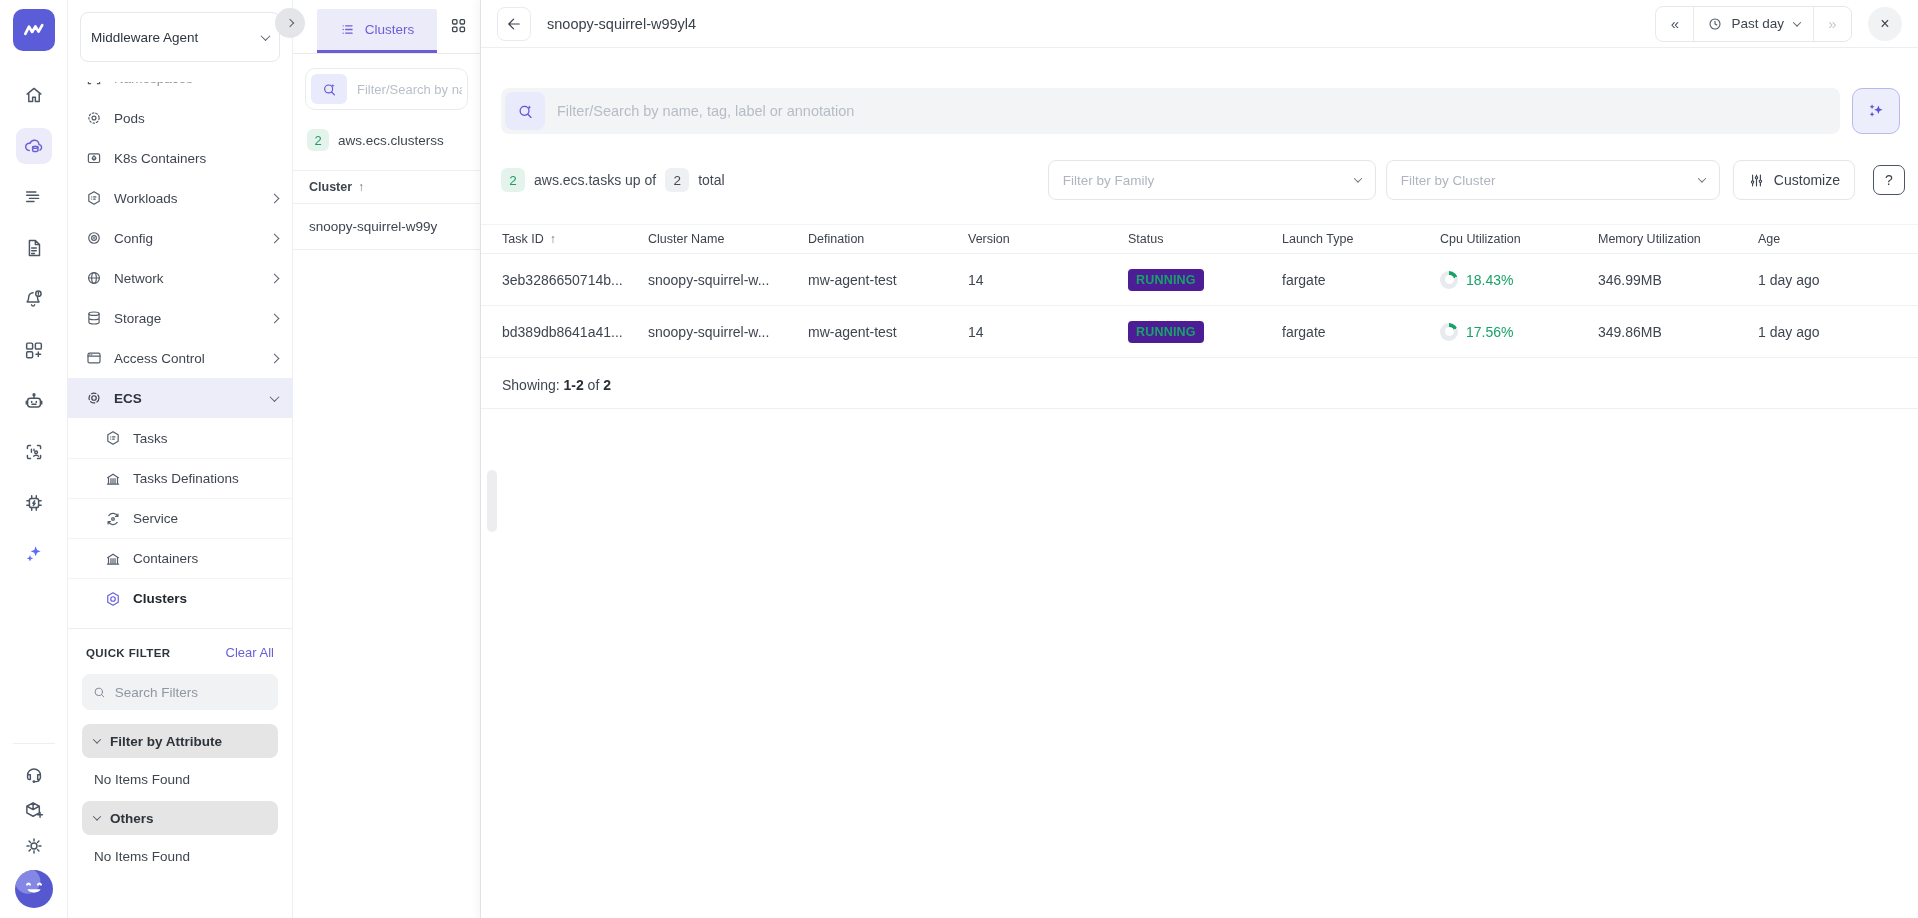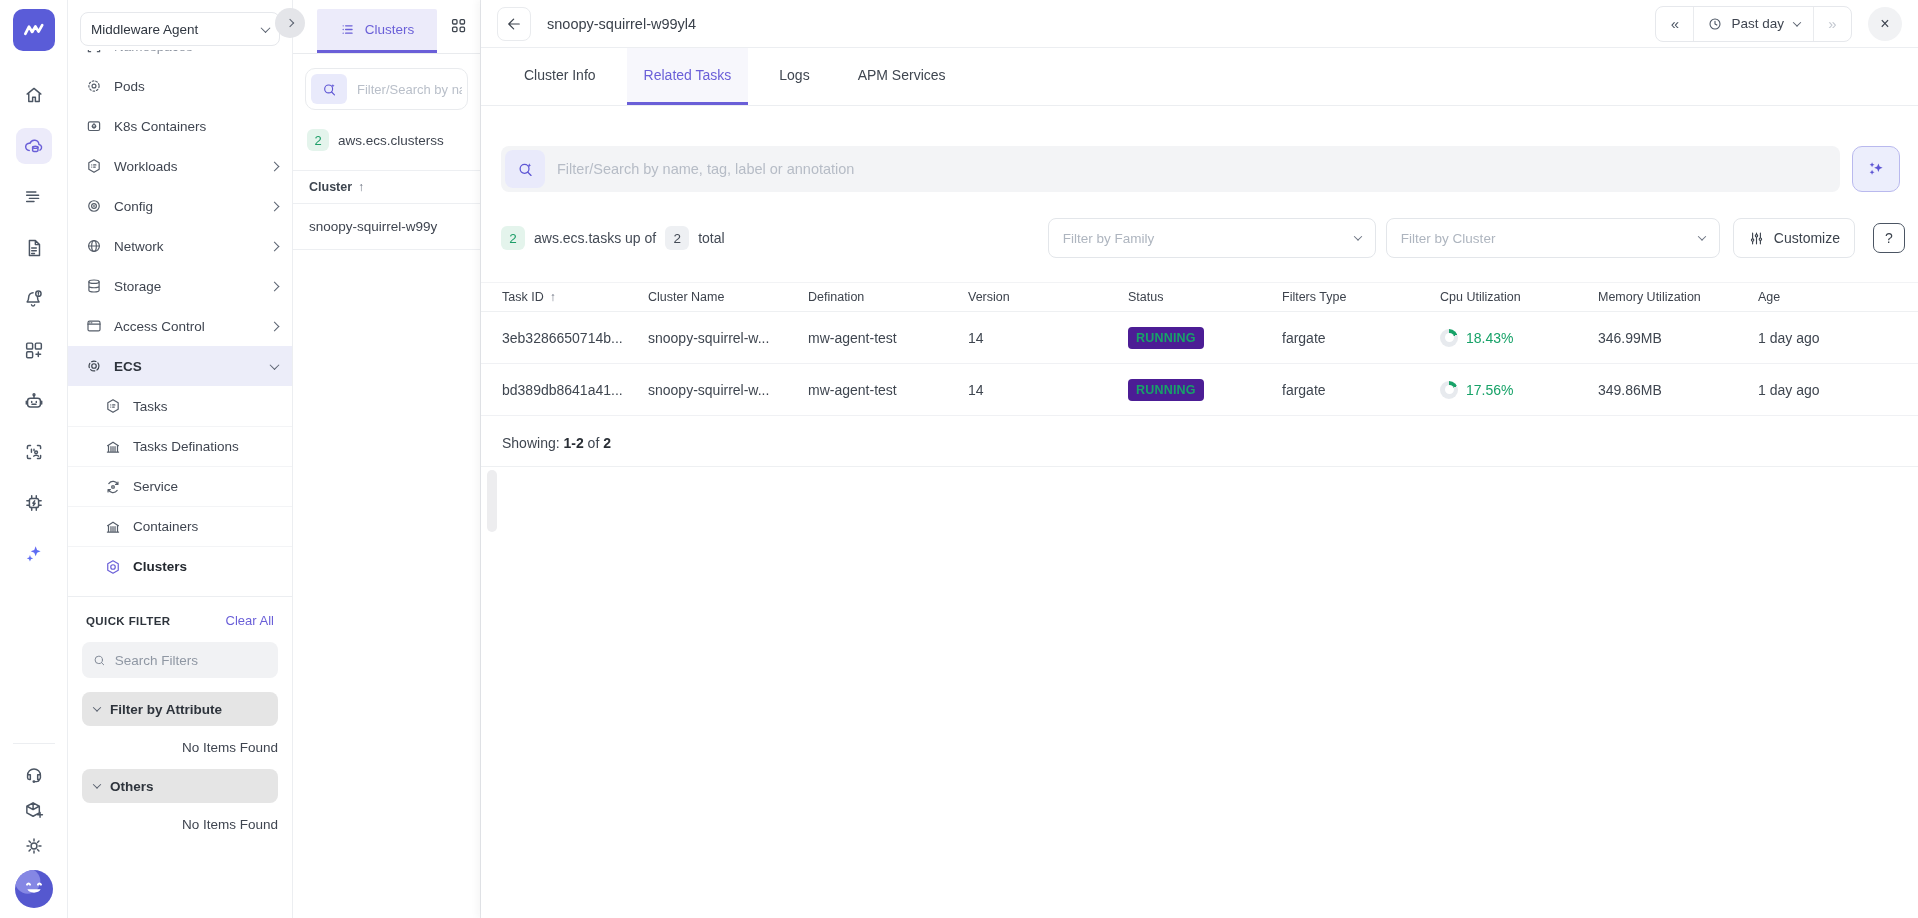--- a/index.html
+++ b/index.html
@@ -20,21 +20,21 @@
   .rail-btn.active { background:#ecebfa; color:#6a5fd8; }
   .rail-btn svg { width:22px; height:22px; }
   .rail-bottom { margin-top:auto; display:flex; flex-direction:column; align-items:center; padding-bottom:10px; }
   .rail-sep { width:42px; height:1px; background:#eceef1; margin-bottom:12px; }
   .avatar { width:38px; height:38px; border-radius:50%; background:#5558cf; overflow:hidden;
     display:flex; align-items:center; justify-content:center; margin-top:6px; }
 
   
   .sidebar { width:225px; height:100%; background:#fff; border-right:1px solid #eceef1;
     display:flex; flex-direction:column; flex-shrink:0; }
-  .ws-select { margin:12px 12px 0 12px; height:34px; border:1px solid #e6e8ec; border-radius:8px;
+  .ws-select { margin:12px 12px 16px 12px; height:50px; border:1px solid #e6e8ec; border-radius:8px;
     display:flex; align-items:center; padding:0 10px; font-size:13.5px; color:#2f3640; cursor:pointer; }
   .ws-select .lbl { flex:1; white-space:nowrap; overflow:hidden; }
   .chev { width:7px; height:7px; border-right:1.6px solid #5a6270; border-bottom:1.6px solid #5a6270;
     display:inline-block; flex-shrink:0; }
   .chev.down { transform:rotate(45deg) translate(-1px,-1px); }
   .chev.right { transform:rotate(-45deg); }
   .nav-scroll { overflow:hidden; margin-top:4px; }
   .nav-item { height:40px; display:flex; align-items:center; gap:11px; padding:0 14px 0 17px;
     font-size:13.5px; color:#3f4550; cursor:pointer; }
   .nav-item svg { width:18px; height:18px; color:#555d69; flex-shrink:0; }
@@ -54,21 +54,21 @@
   .qf-clear { font-size:13px; color:#6a5fd8; cursor:pointer; }
   .qf-search { margin-top:14px; height:36px; background:#f1f2f4; border-radius:8px; display:flex;
     align-items:center; padding:0 10px; gap:8px; color:#7f8794; }
   .qf-search svg { width:17px; height:17px; }
   .qf-search input { border:none; outline:none; background:transparent; font-size:13.5px;
     color:#3f4550; width:100%; font-family:inherit; }
   .qf-search input::placeholder { color:#8f97a3; }
   .qf-group { margin-top:14px; height:34px; background:#e5e5e5; border-radius:8px; display:flex;
     align-items:center; gap:10px; padding:0 12px; font-size:13.5px; font-weight:bold; color:#2e343c; cursor:pointer; }
   .qf-group .chev { width:6px; height:6px; }
-  .qf-empty { margin:14px 0 2px 12px; font-size:13.5px; color:#3f4550;text-align:right; }
+  .qf-empty { margin:14px 0 2px 12px; font-size:13.5px; color:#3f4550; }
 
   
   .list-panel { width:188px; height:100%; background:#fff; border-right:1px solid #e7e9ed;
     position:relative; flex-shrink:0; }
   .collapse-btn { position:absolute; left:-18px; top:8px; width:30px; height:30px; border-radius:50%;
     background:#e4e5e9; border:none; color:#4b5563; display:flex; align-items:center; justify-content:center;
     cursor:pointer; z-index:5; }
   .lp-tabbar { height:54px; border-bottom:1px solid #e9ebee; display:flex; align-items:flex-end; position:relative; }
   .lp-tab { margin-left:24px; width:120px; height:44px; background:#ecebfa; border-bottom:3px solid #6a5fd8;
     display:flex; align-items:center; justify-content:center; gap:8px; color:#6a5fd8; font-size:13.5px;
@@ -476,26 +476,20 @@
               </svg>
             <span>Past day</span>
             <span class="chev down"></span>
           </div>
           <div class="tg-seg tg-next">»</div>
         </div>
         <button class="close-btn">×</button>
       </div>
     </header>
 
-    <nav class="d-tabs">
-      <div class="d-tab">Cluster Info</div>
-      <div class="d-tab active">Related Tasks</div>
-      <div class="d-tab">Logs</div>
-      <div class="d-tab">APM Services</div>
-    </nav>
 
     <div class="d-search-row">
       <div class="d-search">
         <span class="ai-tile">
           <svg class="ic" viewBox="0 0 24 24" style="width:19px;height:19px">
               <circle cx="10.8" cy="11.2" r="5.6"></circle>
               <path d="M15 15.5l4 4"></path>
               <path d="M16.8 4.2l.7 1.7 1.7.7-1.7.7-.7 1.7-.7-1.7-1.7-.7 1.7-.7z" fill="currentColor" stroke="none"></path>
             </svg>
         </span>
@@ -538,21 +532,21 @@
     <div class="d-table">
       <div class="tgrid t-head">
         <div class="th">
           <span>Task ID</span>
           <span class="sort-arrow">↑</span>
         </div>
         <div class="th">Cluster Name</div>
         <div class="th">Defination</div>
         <div class="th">Version</div>
         <div class="th">Status</div>
-        <div class="th">Filters Type</div>
+        <div class="th">Launch Type</div>
         <div class="th">Cpu Utilization</div>
         <div class="th">Memory Utilization</div>
         <div class="th">Age</div>
       </div>
 
       <div class="tgrid t-row">
         <div class="cell">3eb3286650714b...</div>
         <div class="cell">snoopy-squirrel-w...</div>
         <div class="cell">mw-agent-test</div>
         <div class="cell">14</div>

